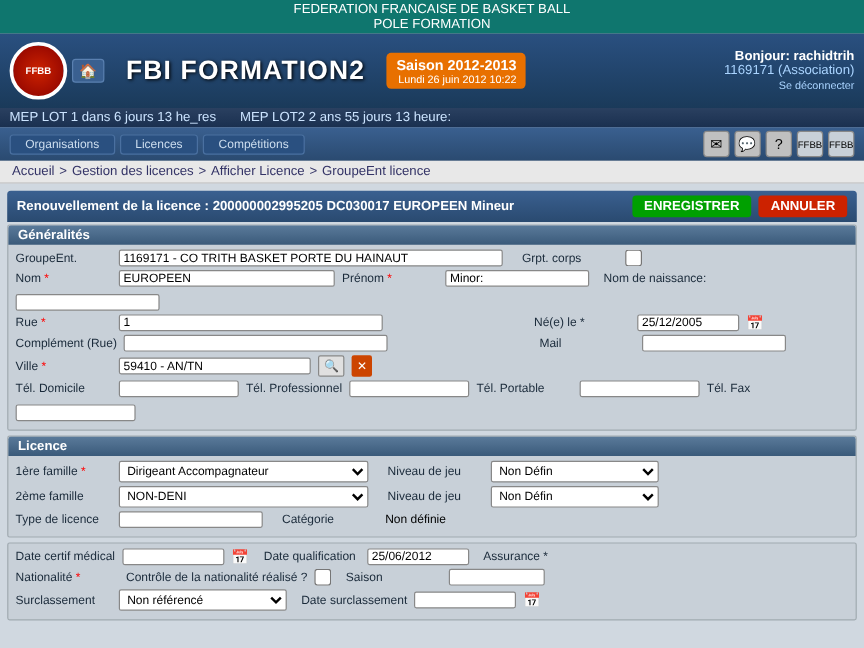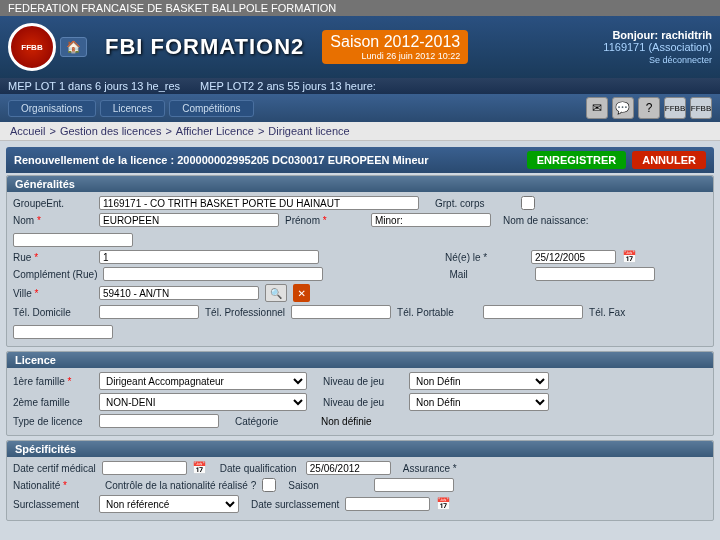--- a/index.html
+++ b/index.html
@@ -1,26 +1,27 @@
 <!DOCTYPE html>
 <html><head>
   <meta charset="utf-8">
   <style>
     * { box-sizing: border-box; margin: 0; padding: 0; font-family: Arial, sans-serif; font-size: 11px; }
     body { width: 720px; height: 540px; overflow: hidden; background: #c0c0c0; }
 
     
     .top-bar {
-      background: #737373;
+      background: #0f766e;
       color: #fff;
       display: flex;
       justify-content: flex-start;
       align-items: center;
       padding: 2px 8px;
       font-size: 10px;
+      flex-direction: column;
     }
     .header {
       background: linear-gradient(180deg, #2a5080 0%, #1a3a5a 100%);
       display: flex;
       align-items: center;
       padding: 4px 8px;
       gap: 8px;
       min-height: 62px;
     }
     .logo-circle {
@@ -43,21 +44,21 @@
     .app-title {
       color: #fff; font-size: 22px; font-weight: bold;
       text-shadow: 1px 1px 3px #000; letter-spacing: 1px;
       margin-left: 10px;
     }
     .season-box {
       background: #e87000; border-radius: 4px;
       color: #fff; padding: 3px 8px; text-align: center;
       margin-left: 10px;
     }
-    .season-box .season-title { font-size: 16px; font-weight: normal; }
+    .season-box .season-title { font-size: 12px; font-weight: bold; }
     .season-box .season-date { font-size: 9px; text-align: right; }
     .spacer { flex: 1; }
     .user-info {
       color: #aad4ff; font-size: 10px; text-align: right;
     }
     .user-info .username { color: #fff; font-weight: bold; }
 
     
     .nav-bar {
       background: linear-gradient(180deg, #3a6090 0%, #2a4a70 100%);
@@ -221,21 +222,21 @@
   </div>
 </div>
 
 <div class="breadcrumb">
   <a>Accueil</a>
   <span>&gt;</span>
   <a>Gestion des licences</a>
   <span>&gt;</span>
   <a>Afficher Licence</a>
   <span>&gt;</span>
-  <span>Dirigeant licence</span>
+  <span>GroupeEnt licence</span>
 </div>
 
 <div class="main-content">
 
   <div class="renewal-header">
     <span>Renouvellement de la licence : 200000002995205   DC030017   EUROPEEN Mineur</span>
     <div class="renewal-buttons">
       <button class="btn-enregistrer">ENREGISTRER</button>
       <button class="btn-annuler">ANNULER</button>
     </div>
@@ -322,21 +323,20 @@
       <div class="form-row">
         <span class="form-label">Type de licence</span>
         <input class="form-input medium" type="text" style="">
         <span class="form-label" style="margin-left:10px;">Catégorie</span>
         <span style="font-size:10px;">Non définie</span>
       </div>
     </div>
   </div>
 
   <div class="section">
-    <div class="section-header">Spécificités</div>
     <div class="section-body">
       <div class="form-row">
         <span class="form-label">Date certif médical</span>
         <input class="form-input date" type="text" style="">
         <span class="icon-cal">📅</span>
         <span class="form-label" style="margin-left:6px;">Date qualification</span>
         <input class="form-input date" type="text" value="25/06/2012" style="">
         <span class="form-label" style="margin-left:6px;">Assurance *</span>
       </div>
       <div class="form-row">

